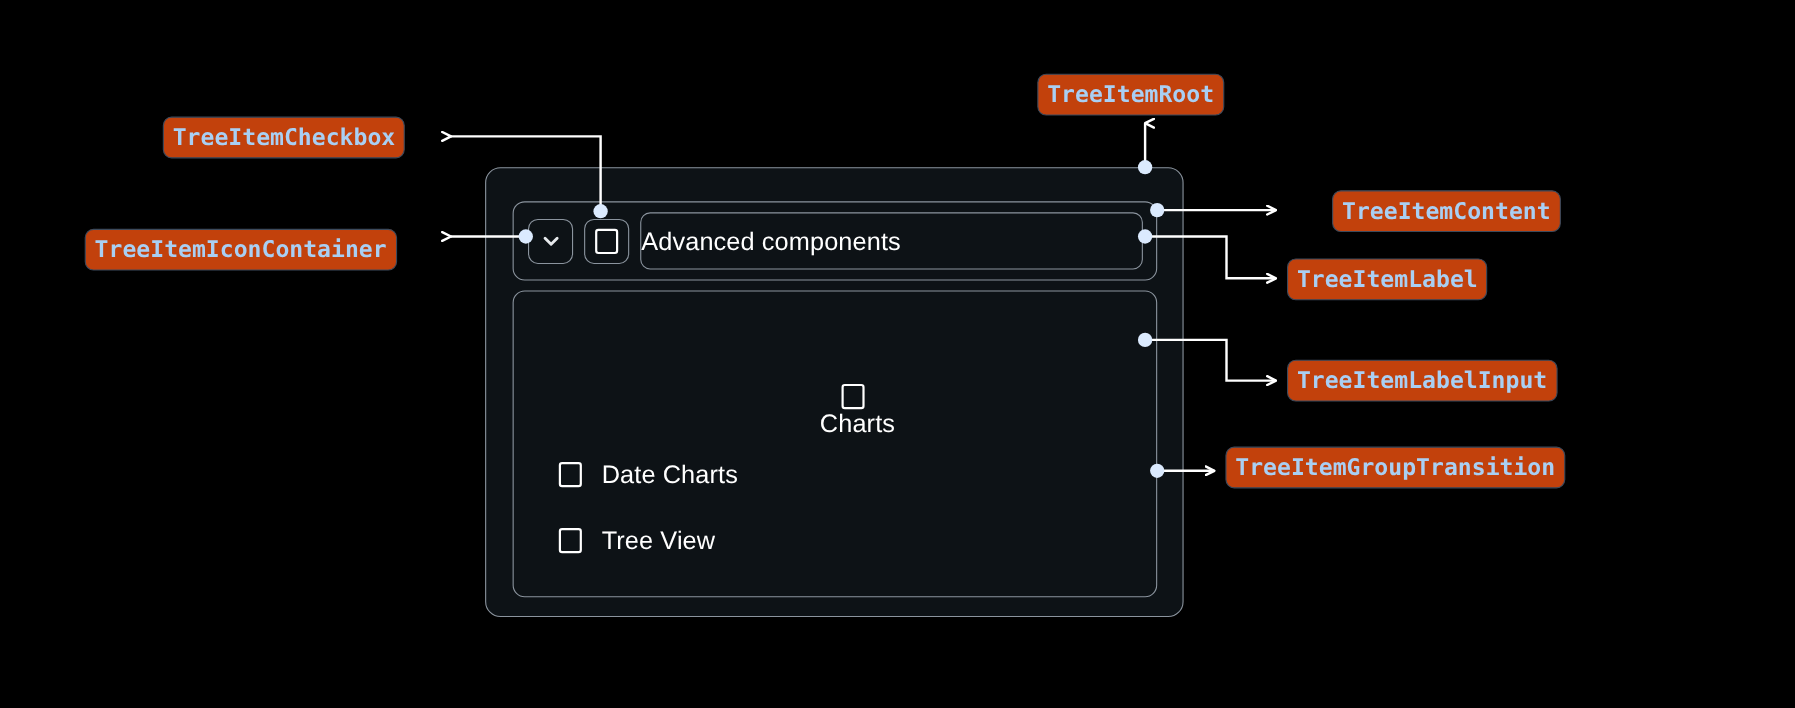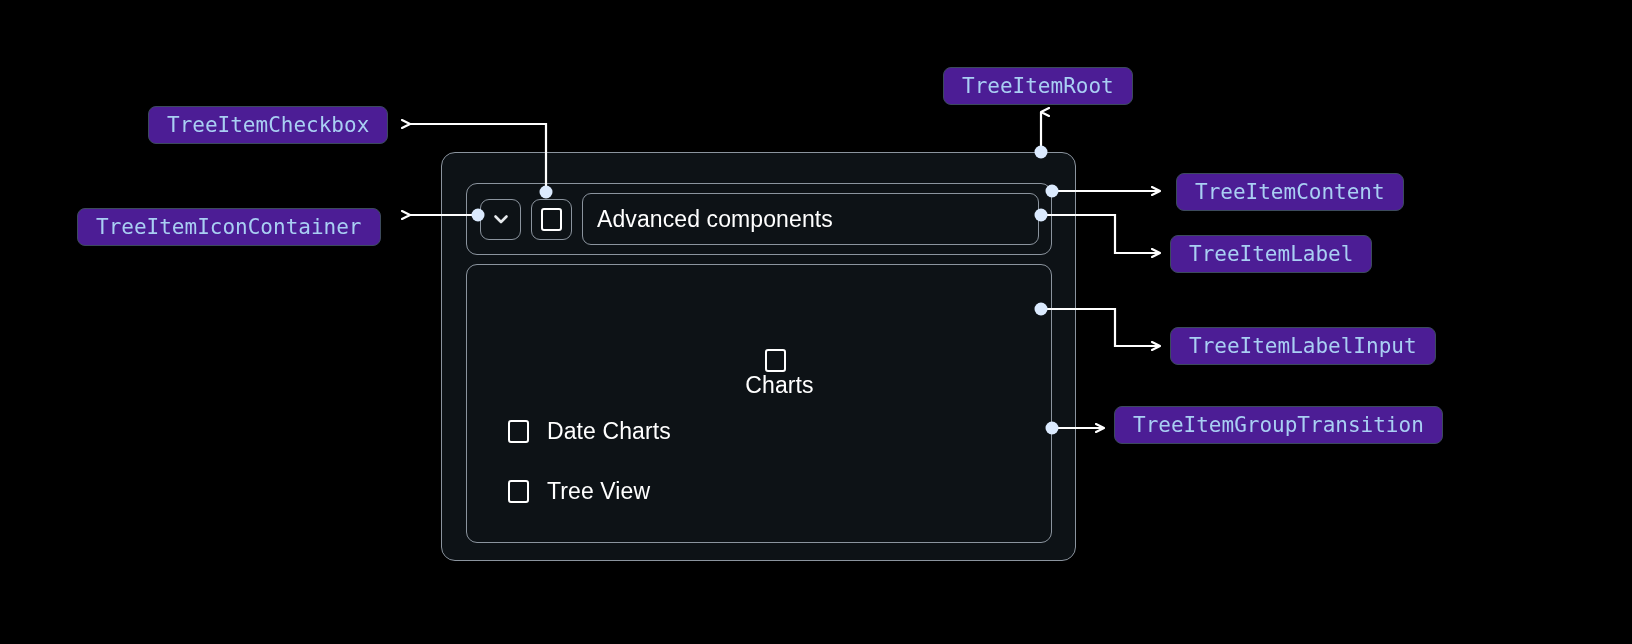--- a/index.html
+++ b/index.html
@@ -30,32 +30,33 @@
     pointer-events: none;
     z-index: 30;
   }
 
   
   .chip {
     position: absolute;
     display: flex;
     align-items: center;
     justify-content: center;
-    background: #4c1d95;
+    background: #c2410c;
     border: 1px solid #3c4a5c;
     border-radius: 8px;
     color: #a9cff3;
     font-family: "DejaVu Sans Mono", "Liberation Mono", monospace;
     font-size: 21px;
     letter-spacing: 0px;
     line-height: 1;
-    padding: 0 18px;
+    padding: 0 8px;
     height: 38px;
     white-space: nowrap;
     z-index: 40;
+    font-weight: bold;
   }
 
   
   #tree-root {
     position: absolute;
     left: 441px;
     top: 152px;
     width: 635px;
     height: 409px;
     background: #0d1216;
@@ -116,21 +117,20 @@
 
   
   #tree-label {
     flex: 1 1 auto;
     height: 52px;
     margin-right: 12px;
     border: 1.4px solid #8b949e;
     border-radius: 9px;
     display: flex;
     align-items: center;
-    padding-left: 14px;
     color: #ffffff;
     font-size: 23px;
     letter-spacing: 0.1px;
   }
 
   
   #group-transition {
     position: absolute;
     left: 24px;
     top: 111px;
@@ -287,21 +287,21 @@
   </div>
 
   <div class="chip" style="left:77px; top:208px;justify-content:center;">
     <span>TreeItemIconContainer</span>
   </div>
 
   <div class="chip" style="left:943px; top:67px;">
     <span>TreeItemRoot</span>
   </div>
 
-  <div class="chip" style="left:1176px; top:173px;">
+  <div class="chip" style="left:1211px; top:173px;">
     <span>TreeItemContent</span>
   </div>
 
   <div class="chip" style="left:1170px; top:235px;">
     <span>TreeItemLabel</span>
   </div>
 
   <div class="chip" style="left:1170px; top:327px;align-items:center;">
     <span>TreeItemLabelInput</span>
   </div>

